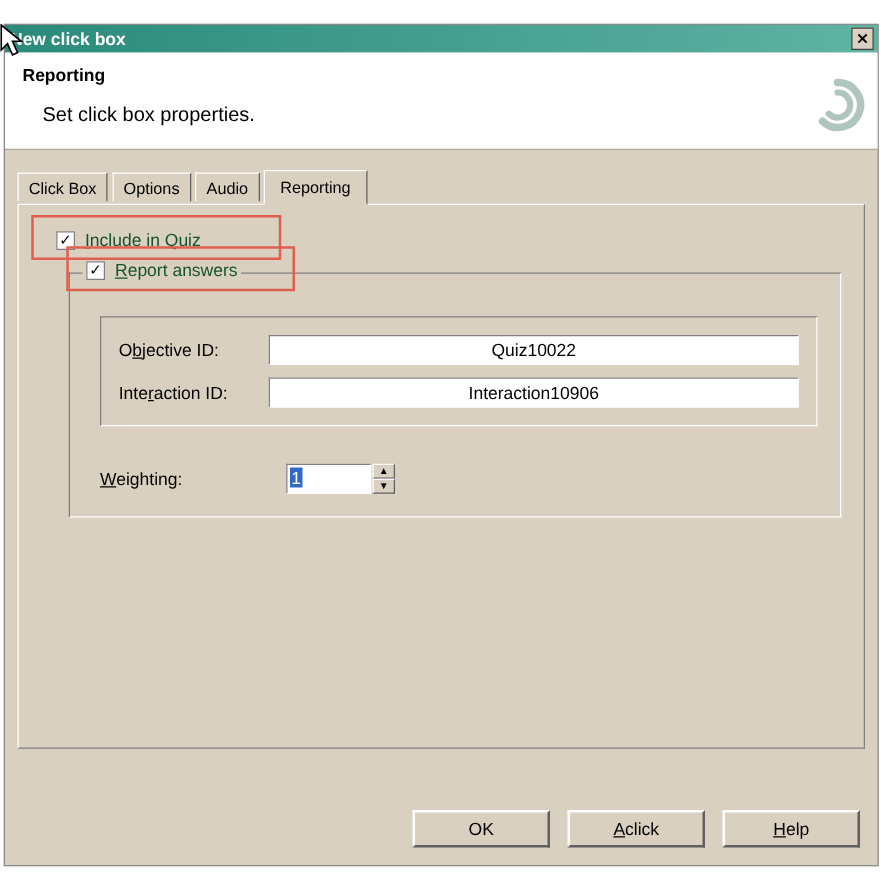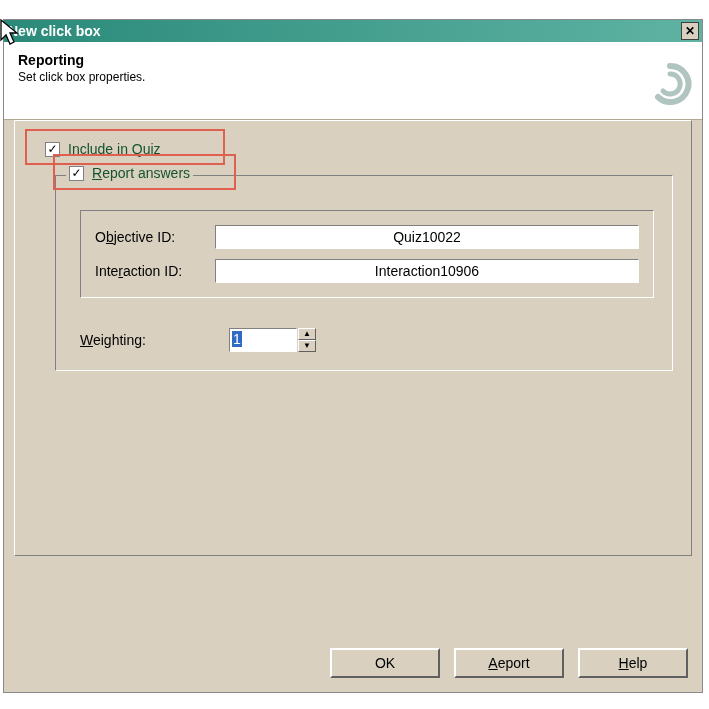--- a/index.html
+++ b/index.html
@@ -59,22 +59,22 @@
     border-bottom: 1px solid #b0a890;
     padding: 10px 14px 6px 14px;
     position: relative;
   }
   .whiteband h2 {
     margin: 0 0 2px 0;
     font-size: 14px;
     font-weight: bold;
   }
   .whiteband p {
-    margin: 0;
-    font-size: 12px;
+    margin: 16px;
+    font-size: 16px;
   }
   .swirl-icon {
     position: absolute;
     right: 10px;
     top: 20px;
     width: 44px;
     height: 44px;
   }
   .tabs-row {
     position: relative;
@@ -289,20 +289,26 @@
     <h2>Reporting</h2>
     <p>Set click box properties.</p>
     <svg class="swirl-icon" viewBox="0 0 44 44">
       <path d="M22 4 a18 18 0 1 1 -12 31" fill="none" stroke="#b0c4c0" stroke-width="6" stroke-linecap="round"></path>
       <path d="M22 12 a10 10 0 1 1 -7 17" fill="none" stroke="#b0c4c0" stroke-width="5" stroke-linecap="round"></path>
       <path d="M6 8 l6 6 M6 14 l6 -6" stroke="#b0c4c0" stroke-width="3" opacity="0"></path>
       <polygon points="10,4 18,10 10,16" fill="#b0c4c0" opacity="0"></polygon>
     </svg>
   </div>
 
+  <div class="tabs-row">
+    <span class="tab">Click Box</span>
+    <span class="tab">Options</span>
+    <span class="tab">Audio</span>
+    <span class="tab active">Reporting</span>
+  </div>
 
   <div class="tabpanel">
 
     <div class="checkbox-row" style="margin-left:8px; margin-top:2px;">
       <span class="checkbox">✓</span>
       <span class="check-label"><u>I</u><span>nclude in Quiz</span></span>
     </div>
     <div class="redbox" style="left:10px; top:8px; width:200px; height:36px;"></div>
 
     <div class="fieldset1">
@@ -337,21 +343,21 @@
     </div>
 
   </div>
 
   <div class="button-row">
     <div class="btn">
         <span>OK</span>
       </div>
     <div class="btn">
         <u>A</u>
-        <span>eport</span>
+        <span>click</span>
       </div>
     <div class="btn">
         <u>H</u>
         <span>elp</span>
       </div>
   </div>
 
 </div>
 
 <svg class="cursor-arrow" width="24" height="30" viewBox="0 0 24 30">

